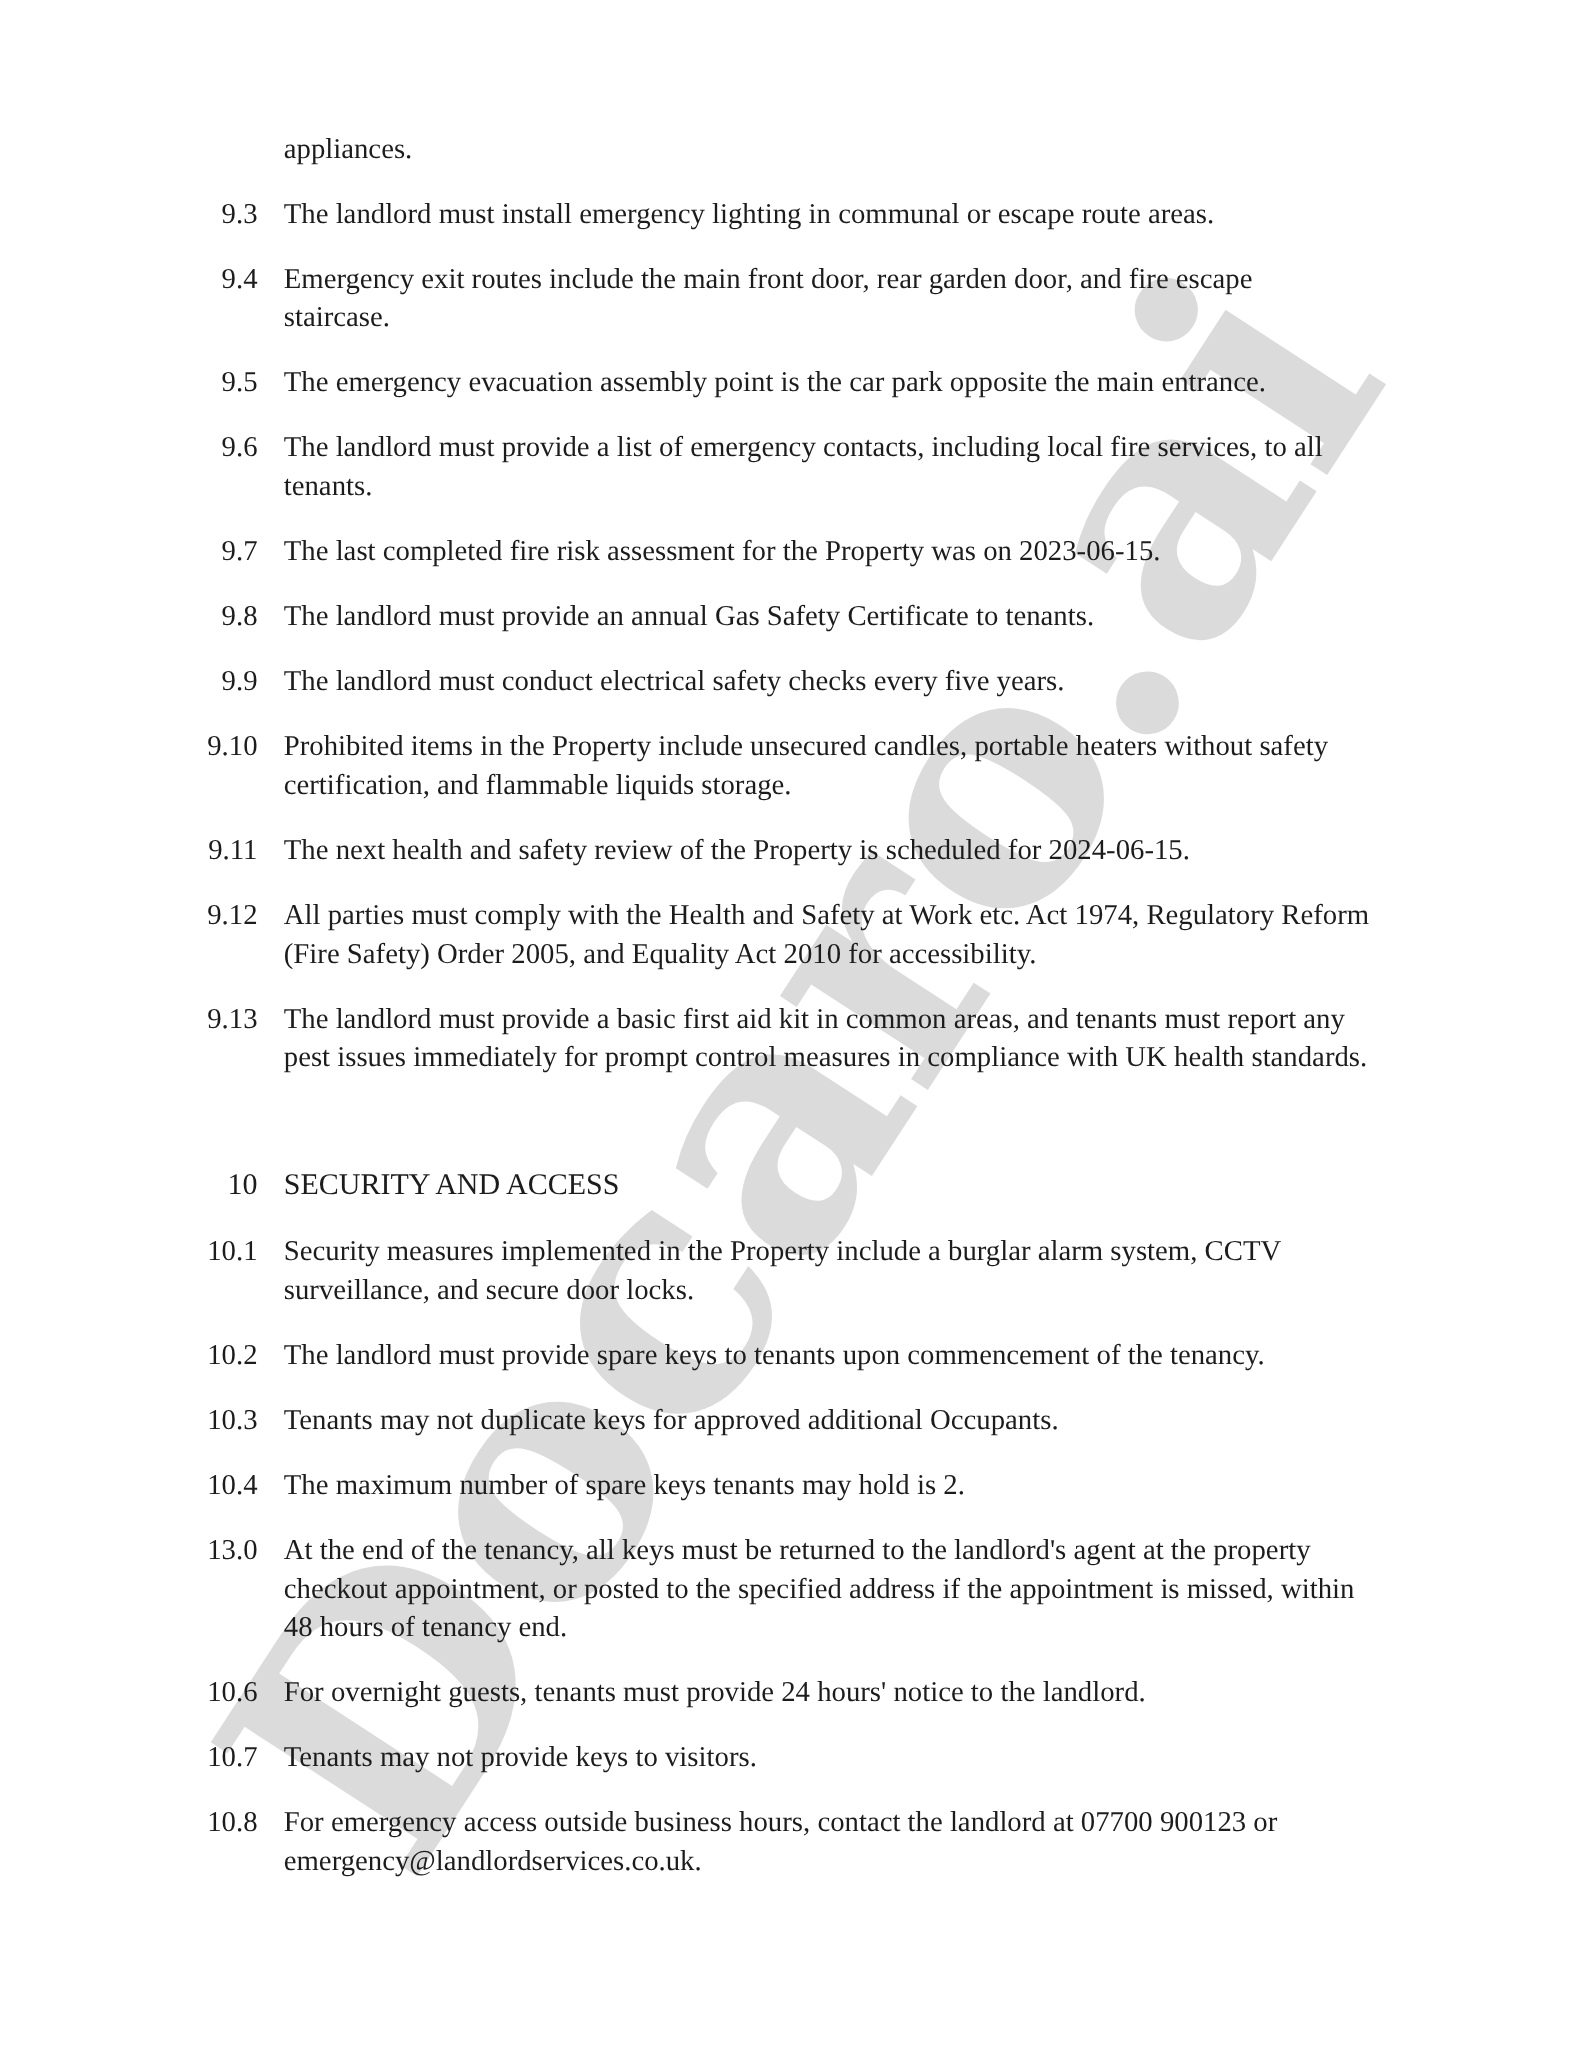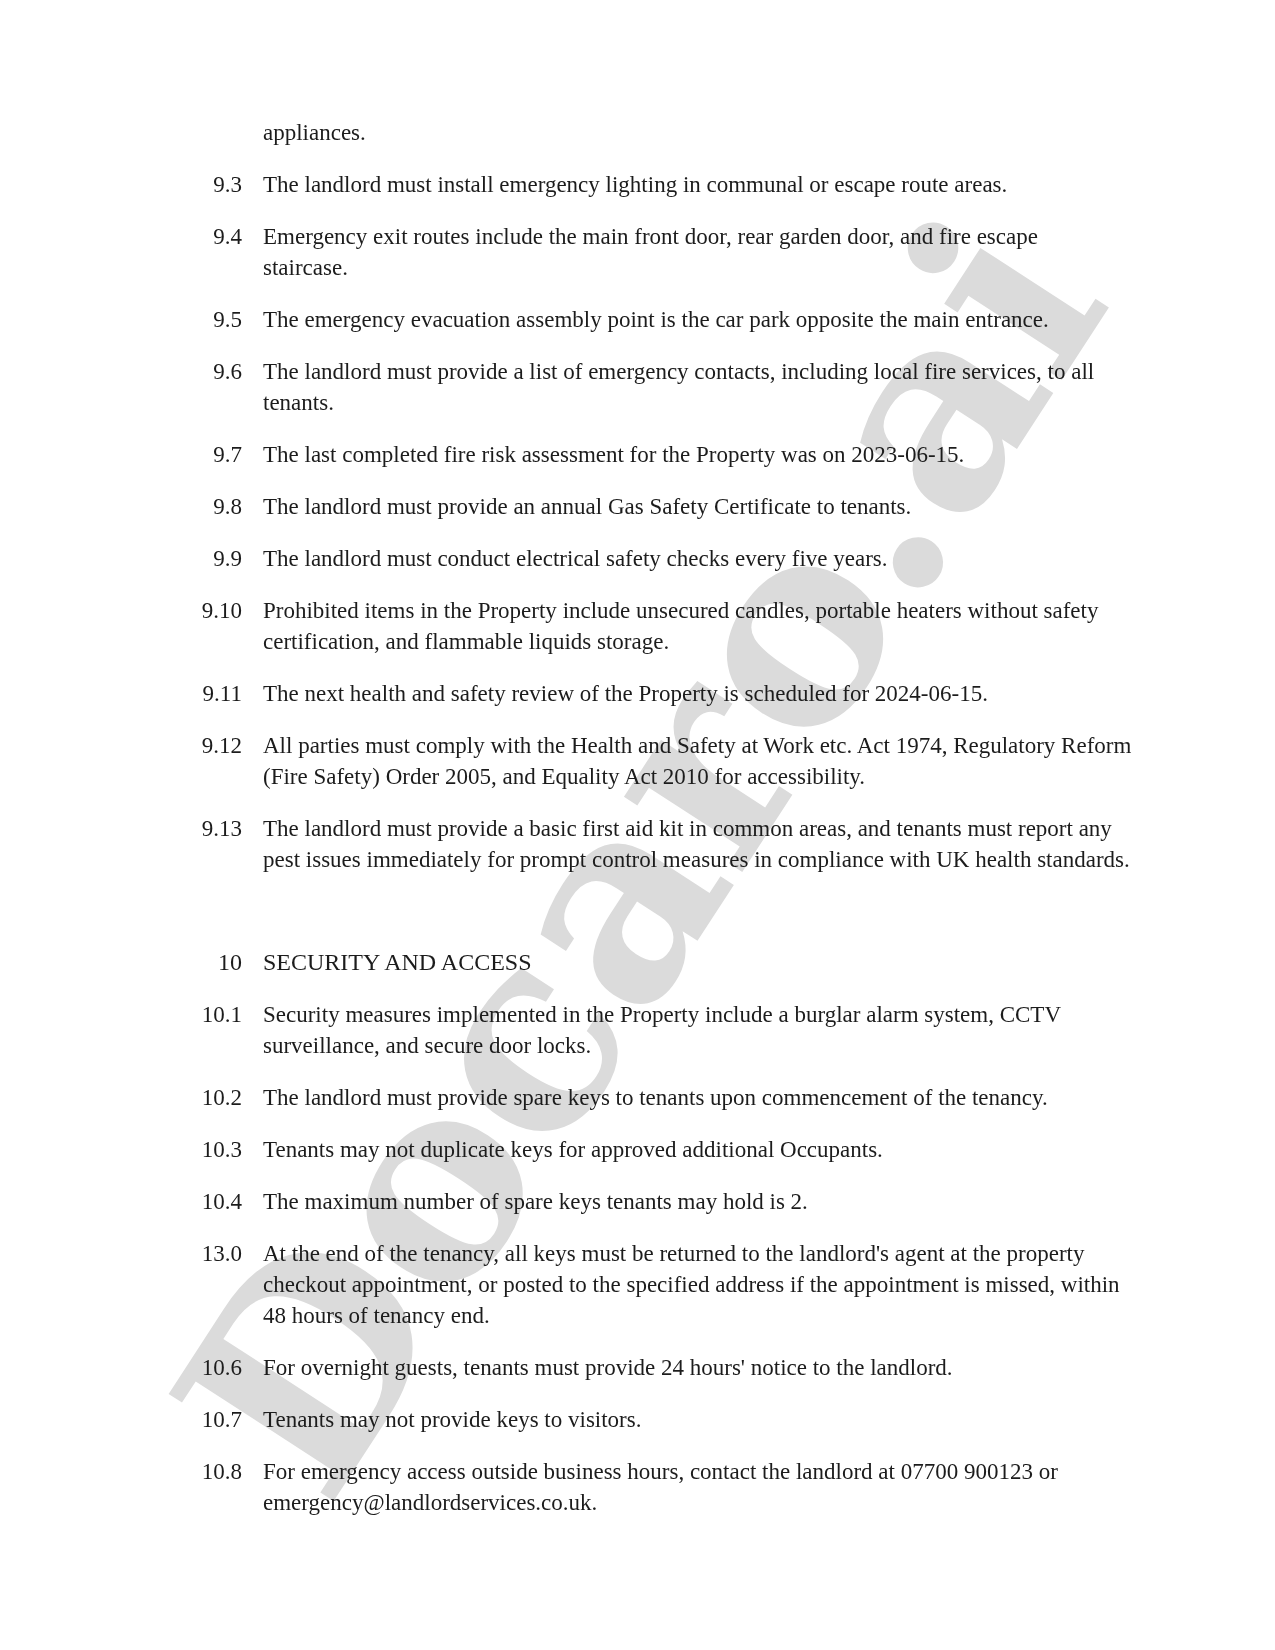--- a/index.html
+++ b/index.html
@@ -24,25 +24,24 @@
     font-family: "DejaVu Serif", serif;
     font-weight: 700;
     font-size: 270px;
     color: #dbdbdb;
     white-space: nowrap;
     z-index: 0;
     user-select: none;
   }
   .content {
     position: absolute;
-    top: 117px;
+    top: 103px;
     left: 0;
     width: 1176px;
     z-index: 1;
-    margin-left: 36px;
   }
   .row {
     display: flex;
     align-items: flex-start;
     margin-bottom: 21px;
     font-size: 23px;
     line-height: 31px;
   }
   .row.heading {
     margin-top: 72px;

